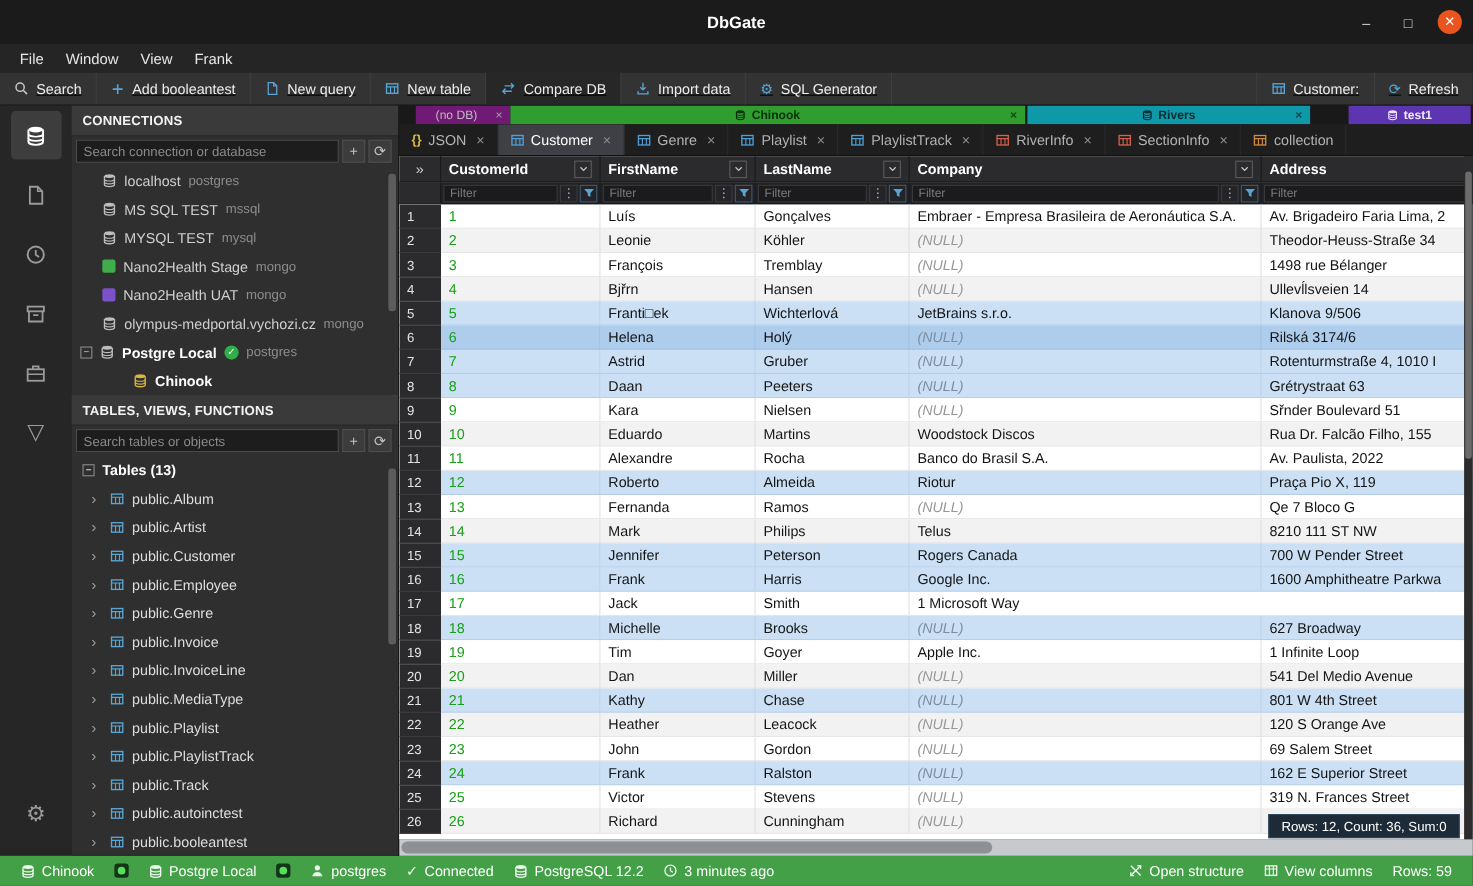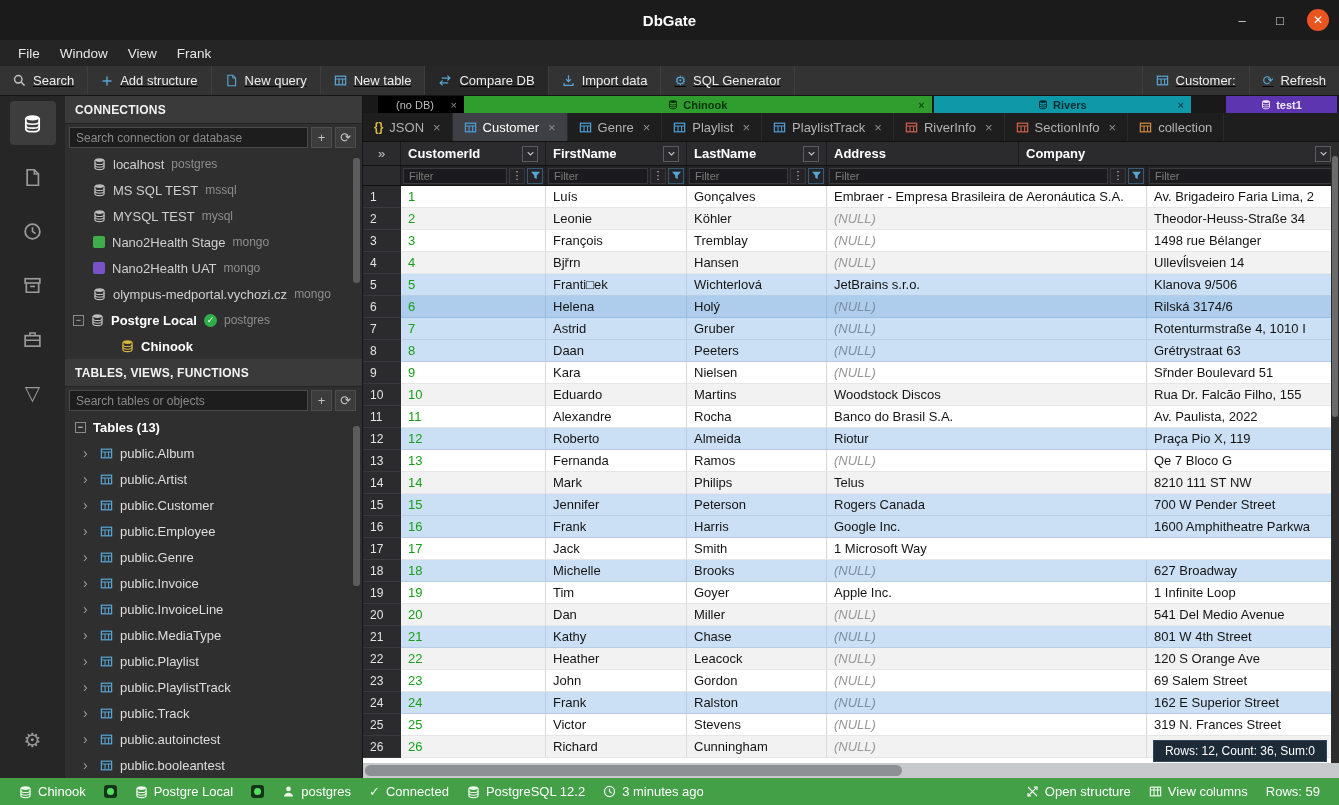--- a/index.html
+++ b/index.html
@@ -81,21 +81,21 @@
   .pthumb.t1 { top:62px; height:125px; }
   .pthumb.t2 { top:330px; height:160px; }
 
   
   .workarea { flex:1; min-width:0; display:flex; flex-direction:column; background:#1e1e1e; }
 
   .dbtabs { height:17px; flex:0 0 17px; background:#191919; display:flex; align-items:stretch;
     font-size:11px; overflow:hidden; }
   .dbtab { display:flex; align-items:center; gap:5px; padding:0 7px; position:relative; }
   .dbtab .icon svg { width:10px; height:11px; }
-  .dbtab.nodb { margin-left:15px; background:#000000; color:#bdbdbd; flex:0 0 86px;padding-left:18px; }
+  .dbtab.nodb { margin-left:15px; background:#701a75; color:#bdbdbd; flex:0 0 86px;padding-left:18px; }
   .dbtab.group { justify-content:center; font-weight:bold; margin-right:2px; }
   .dbtab.green { background:var(--group-green,#2f9e2f); color:rgba(0,20,0,.8); }
   .dbtab.teal { background:var(--group-teal,#0e98a8); color:rgba(0,18,20,.8); }
   .dbtab.purple { background:var(--group-purple,#5e35b1); color:#efe9fb;margin-left:33px; }
   .dbtab-close { margin-left:auto; opacity:.75; }
   .dbtab.group .dbtab-close { position:absolute; right:7px; margin:0; }
 
   .tabletabs { height:29px; flex:0 0 29px; background:#1e1e1e; display:flex; align-items:stretch;
     border-bottom:1px solid #101010; overflow:hidden; }
   .ttab { display:flex; align-items:center; gap:6px; padding:0 11px; color:#b2b2b2;
@@ -185,21 +185,21 @@
           </svg>
         </span>
         <span class="tb-label">Search</span>
       </div>
       <div class="tb-btn">
         <span class="icon">
           <svg width="12" height="12" viewBox="0 0 16 16">
             <path d="M8 2v12M2 8h12" stroke="currentColor" stroke-width="1.9" fill="none"></path>
           </svg>
         </span>
-        <span class="tb-label">Add structure</span>
+        <span class="tb-label">Add booleantest</span>
       </div>
       <div class="tb-btn">
         <span class="icon">
           <svg width="13" height="13" viewBox="0 0 16 16">
             <path d="M3.5 1.5h6L13 5v9.5H3.5z" fill="none" stroke="currentColor" stroke-width="1.4"></path>
             <path d="M9.5 1.5V5H13" fill="none" stroke="currentColor" stroke-width="1.2"></path>
           </svg>
         </span>
         <span class="tb-label">New query</span>
       </div>
@@ -682,32 +682,32 @@
             <div class="h-cell" style="width: 140px; flex: 0 0 140px;">
               <span class="h-label">LastName</span>
               <span class="dd-btn">
                 <span class="icon">
                   <svg width="9" height="9" viewBox="0 0 16 16">
                     <path d="M3 5.5l5 5 5-5" fill="none" stroke="currentColor" stroke-width="2"></path>
                   </svg>
                 </span>
               </span>
             </div>
-            <div class="h-cell" style="flex: 1 1 0%;">
-              <span class="h-label">Address</span>
-            </div>
             <div class="h-cell" style="width: 320px; flex: 0 0 320px;">
               <span class="h-label">Company</span>
               <span class="dd-btn">
                 <span class="icon">
                   <svg width="9" height="9" viewBox="0 0 16 16">
                     <path d="M3 5.5l5 5 5-5" fill="none" stroke="currentColor" stroke-width="2"></path>
                   </svg>
                 </span>
               </span>
+            </div>
+            <div class="h-cell" style="flex: 1 1 0%;">
+              <span class="h-label">Address</span>
             </div>
           </div>
         <div class="filter-row" id="grid-filter">
             <div class="f-cell f-gutter"></div>
             <div class="f-cell" style="width: 145px; flex: 0 0 145px;">
               <input class="f-input" placeholder="Filter" style="">
               <span class="f-btn">⋮</span>
               <span class="f-btn funnel">
                 <span class="icon">
                   <svg width="11" height="11" viewBox="0 0 16 16">

